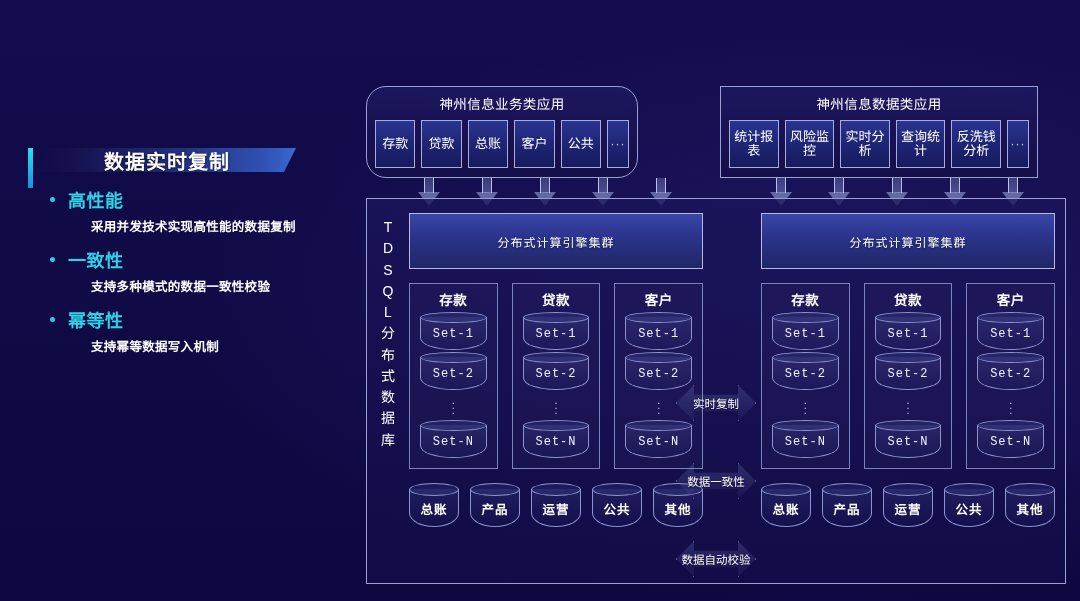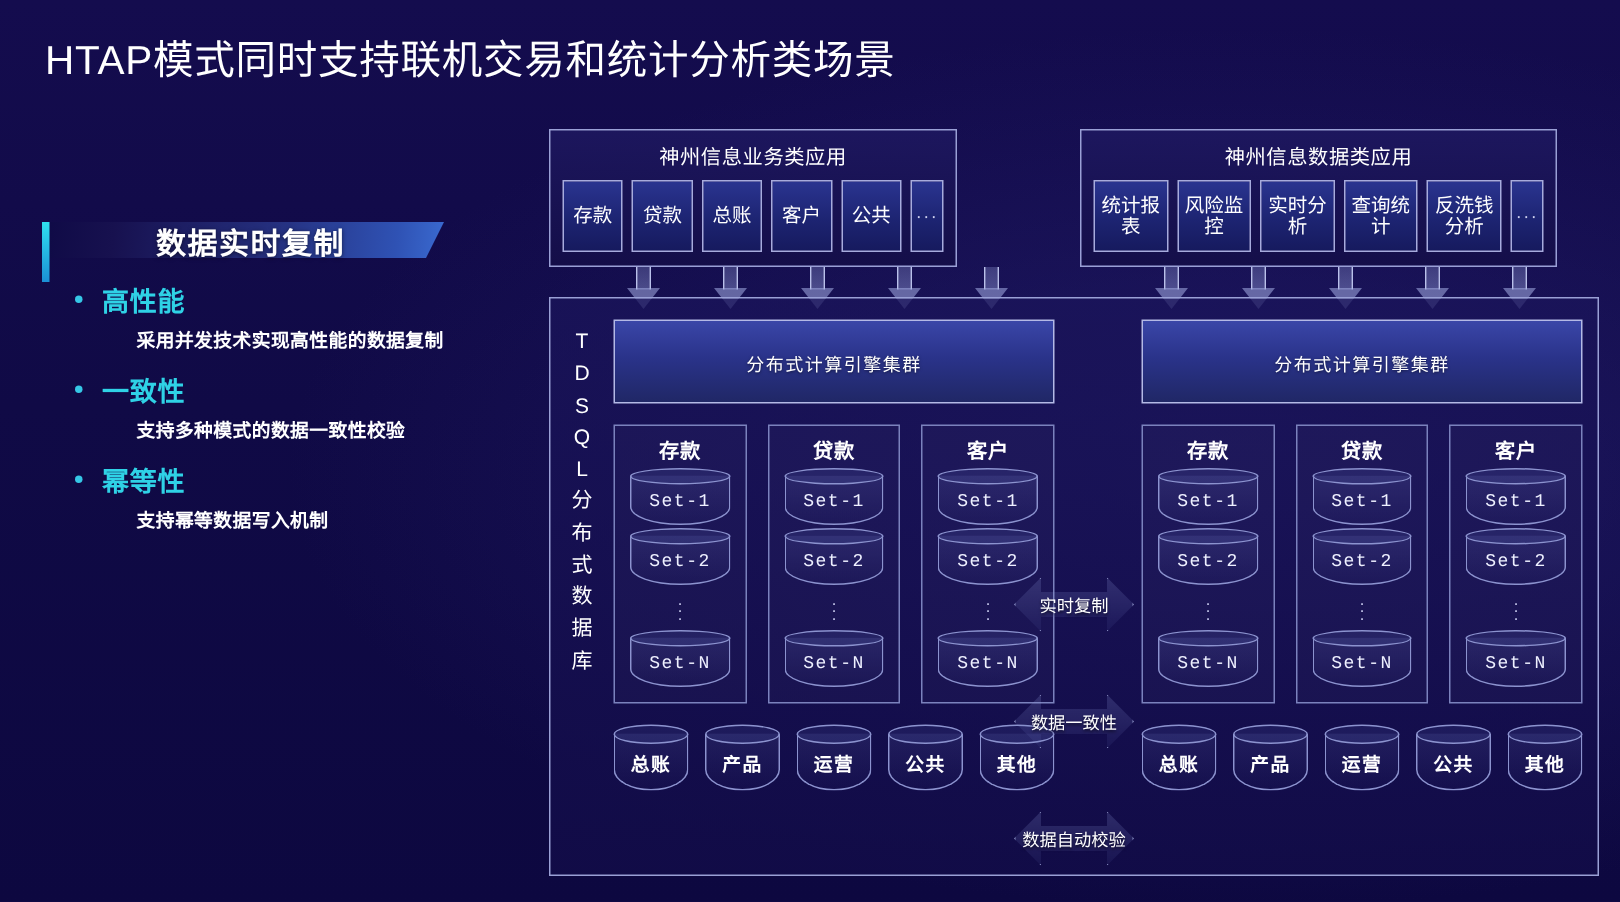--- a/index.html
+++ b/index.html
@@ -59,21 +59,21 @@
   
   .diagram{position:absolute;left:366px;top:86px;width:700px;height:498px;}
 
   .app-groups{position:absolute;left:0;top:0;width:700px;height:100px;}
   .app-group{
     position:absolute;top:0;height:92px;
     border:1px solid #9aa0d6;
     background:linear-gradient(180deg,rgba(30,24,96,.85),rgba(20,14,72,.9));
     box-sizing:border-box;
   }
-  .app-group.left{left:0;width:272px;}
+  .app-group.left{left:0;width:272px;border-radius:20px;}
   .app-group.right{left:354px;width:318px;}
   .app-group-title{
     text-align:center;font-size:13.5px;color:#ffffff;margin-top:6px;letter-spacing:.4px;
   }
   .app-items{
     display:flex;gap:6px;padding:0 8px;margin-top:7px;align-items:stretch;height:48px;
   }
   .app-item{
     flex:1 1 0;border:1px solid #a7abdd;
     background:linear-gradient(180deg,#2a3490 0%,#1d2472 55%,#161a5e 100%);
@@ -195,21 +195,20 @@
   .biarrow .txt{
     position:relative;z-index:2;font-size:11.5px;color:#ffffff;white-space:nowrap;
     text-shadow:0 1px 2px rgba(0,0,0,.6);
   }
 </style>
 </head>
 <body>
 
 <div class="slide">
 
-  <div class="slide-title">HTAP模式同时支持联机交易和统计分析类场景</div>
 
   <div class="left-col">
     <div class="banner">
       <div class="banner-text">数据实时复制</div>
     </div>
 
     <div class="bullets">
       <div class="bullet-row">
         <div class="bullet-head">
           <span class="dot"></span>

